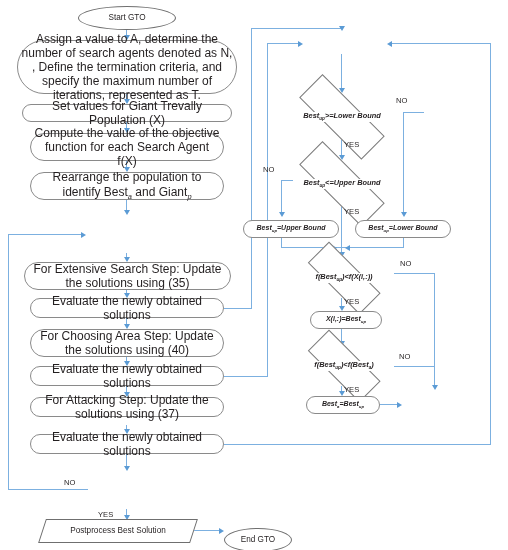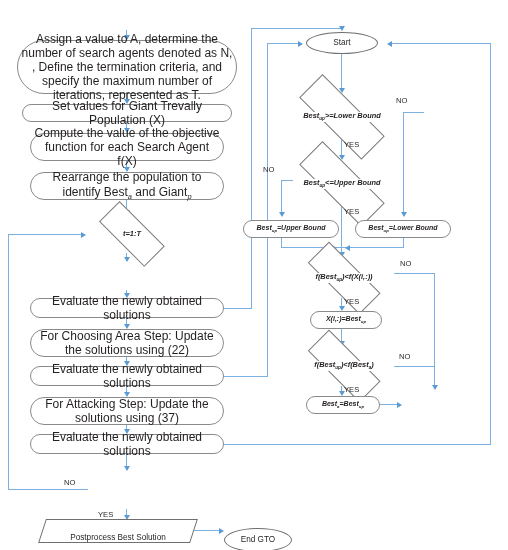--- a/index.html
+++ b/index.html
@@ -45,21 +45,20 @@
   }
   
   .ital { font-style: italic; font-weight: bold; }
   .ital .txt { font-style: italic; }
 
   
   .io {
     border: none;
     background: transparent;
     font-size: 8.2px;
-    align-items: flex-end;
   }
   .io .skew {
     position: absolute;
     inset: 0;
     border: 1.1px solid #6f6f6f;
     transform: skewX(-18deg);
     background: #ffffff;
     z-index: -1;
   }
 
@@ -114,76 +113,75 @@
     z-index: 4;
     white-space: nowrap;
     font-family: "Liberation Sans", sans-serif;
   }
 </style>
 </head>
 <body>
 
 <div id="canvas">
 
+  <div class="node term" style="left:78px; top:6px; width:98px; height:24px;">
+    <span class="txt">Start GTO</span>
+  </div>
 
   <div class="node proc" style="left:17px; top:40px; width:220px; height:54px;">
     <span class="txt">Assign a value to A, determine the number of search agents denoted as N, , Define the termination criteria, and specify the maximum number of iterations, represented as T.</span>
   </div>
 
   <div class="node proc" style="left:30px; top:133px; width:194px; height:28px;">
     <span class="txt">Compute the value of the objective function for each Search Agent f(X)</span>
   </div>
 
   <div class="node proc" style="left:22px; top:104px; width:210px; height:18px;">
     <span class="txt">Set values for Giant Trevally Population (X)</span>
   </div>
 
   <div class="node proc" style="left:30px; top:172px; width:194px; height:28px;">
     <span class="txt"><span>Rearrange the population to identify Best</span><sub>a</sub><span> and Giant</span><sub>p</sub></span>
   </div>
 
-  <div class="node dec" style="left:88px; top:215px; width:88px; height:38px;">
-    <span class="dia"></span>
-    <span class="txt">t=1:T</span>
-  </div>
-
+
+  <div class="node proc" style="left:24px; top:262px; width:207px; height:28px;">
+    <span class="txt">For Extensive Search Step: Update the solutions using (35)</span>
+  </div>
 
   <div class="node proc" style="left:30px; top:298px; width:194px; height:20px;">
     <span class="txt">Evaluate the newly obtained solutions</span>
   </div>
 
   <div class="node proc" style="left:30px; top:329px; width:194px; height:28px;">
-    <span class="txt">For Choosing Area Step: Update the solutions using (22)</span>
+    <span class="txt">For Choosing Area Step: Update the solutions using (40)</span>
   </div>
 
   <div class="node proc" style="left:30px; top:366px; width:194px; height:20px;">
     <span class="txt">Evaluate the newly obtained solutions</span>
   </div>
 
-  <div class="node proc" style="left:30px; top:397px; width:194px; height:28px;">
+  <div class="node proc" style="left:30px; top:397px; width:194px; height:20px;">
     <span class="txt">For Attacking Step: Update the solutions using (37)</span>
   </div>
 
   <div class="node proc" style="left:30px; top:434px; width:194px; height:20px;">
     <span class="txt">Evaluate the newly obtained solutions</span>
   </div>
 
 
   <div class="node io" style="left:42px; top:519px; width:152px; height:24px;">
     <span class="skew"></span>
     <span class="txt">Postprocess Best Solution</span>
   </div>
 
   <div class="node term" style="left:224px; top:528px; width:68px; height:24px;align-items:center;">
     <span class="txt">End GTO</span>
   </div>
 
-  <div class="node term" style="left:306px; top:32px; width:72px; height:22px;">
-    <span class="txt">Start</span>
-  </div>
 
   <div class="node dec" style="left:281px; top:95px; width:122px; height:44px;">
     <span class="dia"></span>
     <span class="txt"><span>Best</span><sub>up</sub><span>&gt;=Lower Bound</span></span>
   </div>
 
   <div class="node dec" style="left:281px; top:162px; width:122px; height:44px;">
     <span class="dia"></span>
     <span class="txt"><span>Best</span><sub>up</sub><span>&lt;=Upper Bound</span></span>
   </div>

